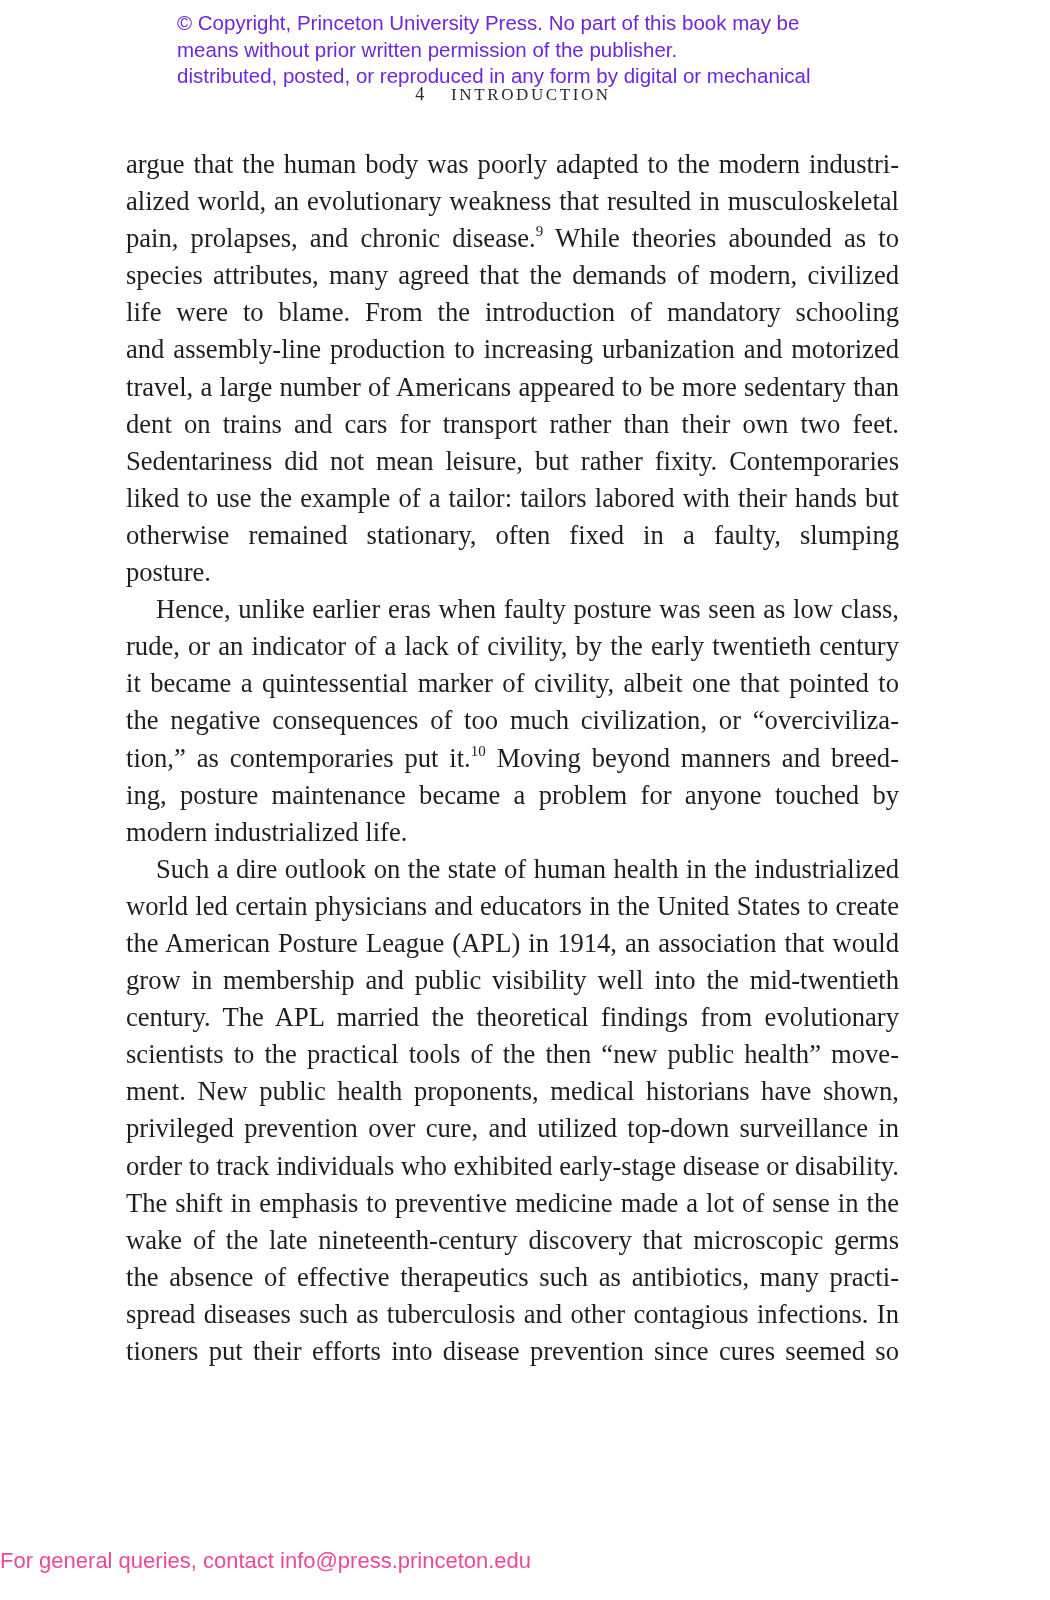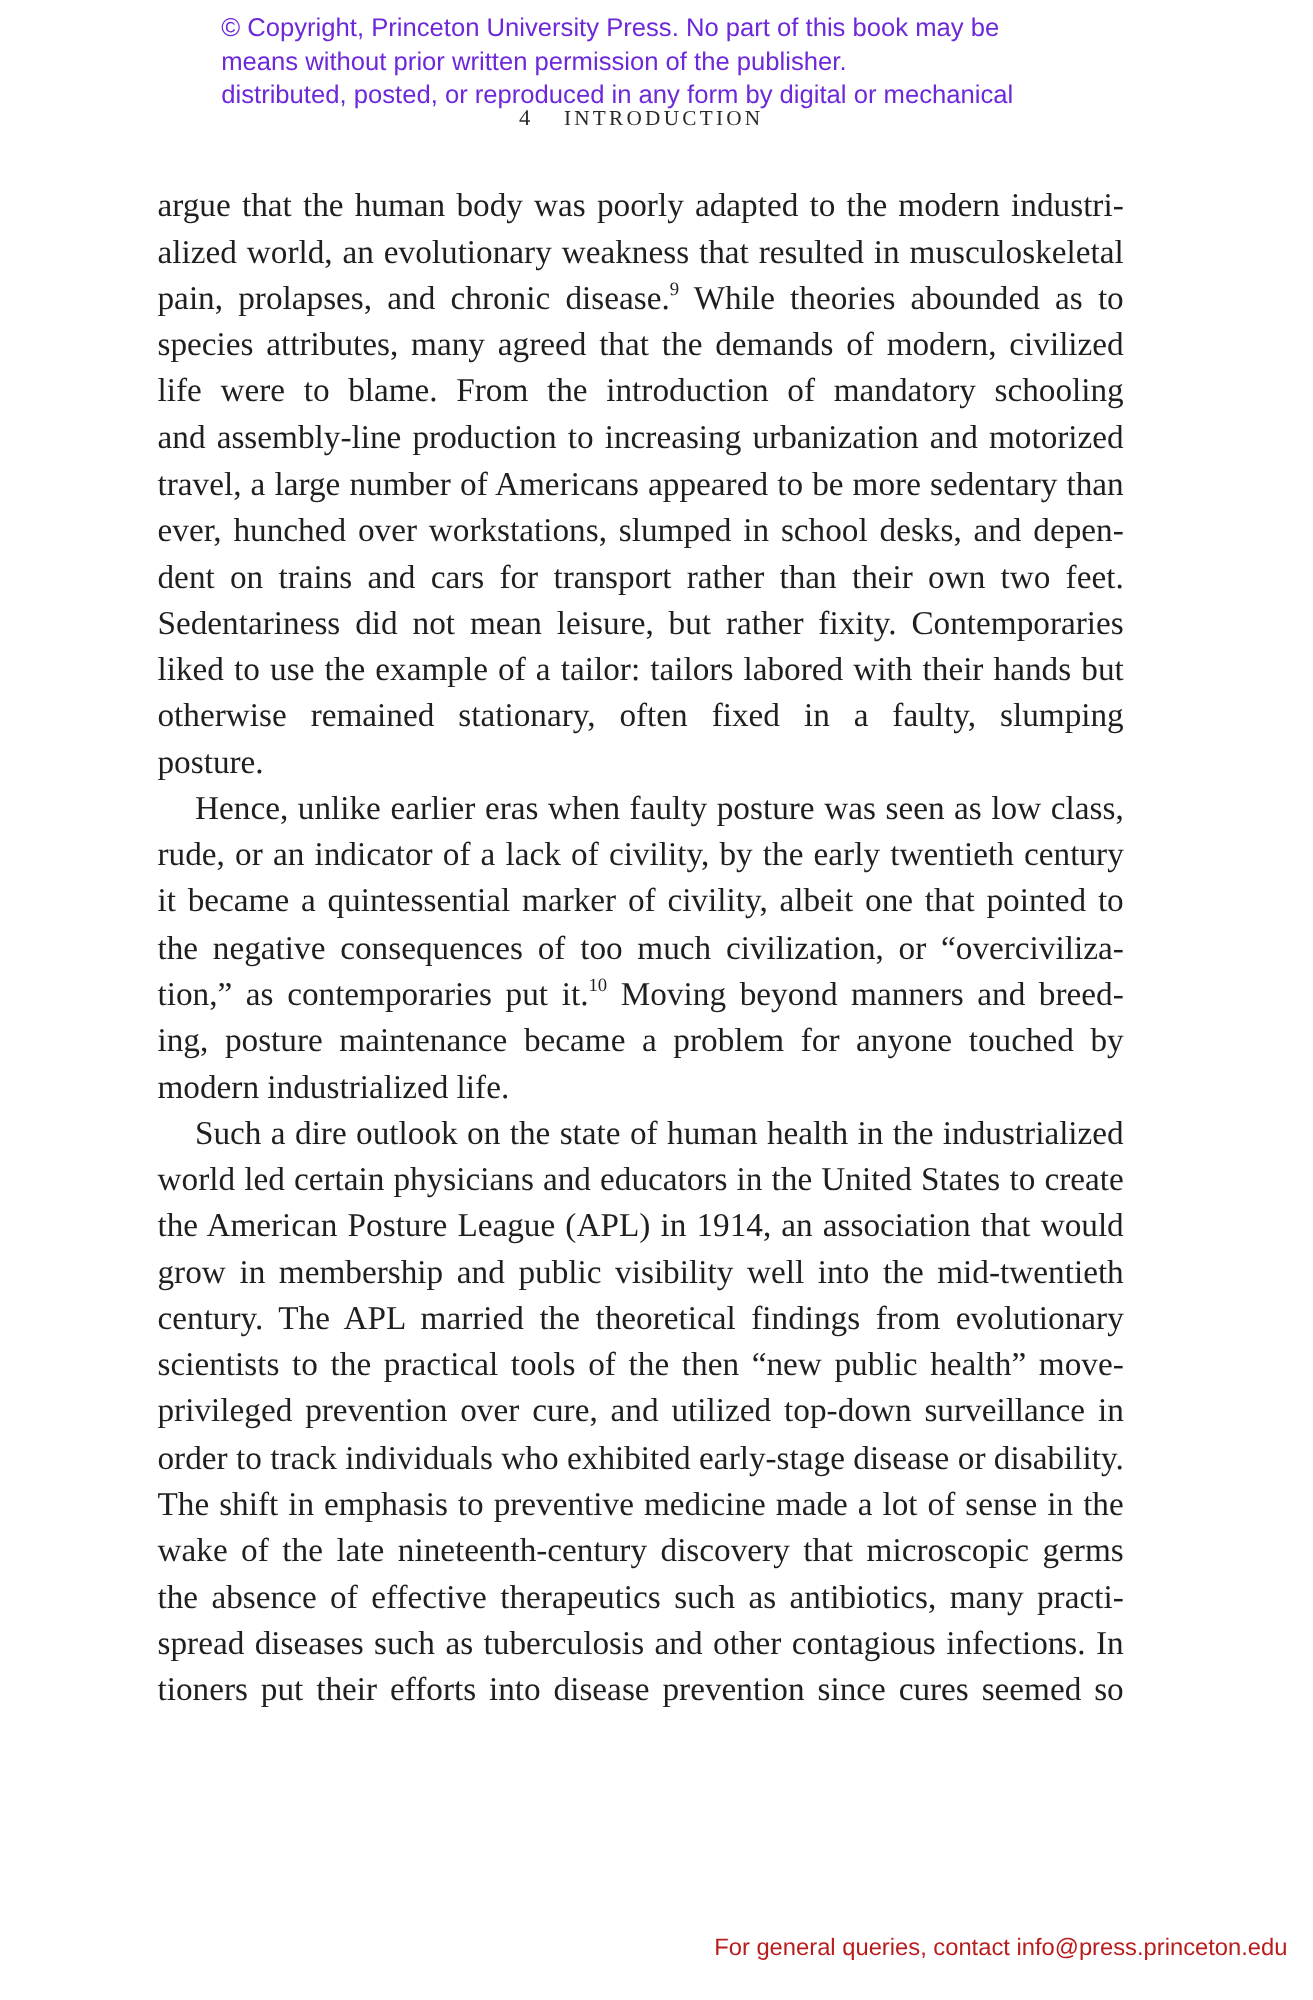--- a/index.html
+++ b/index.html
@@ -68,24 +68,24 @@
     sup {
       font-size: 15px;
       line-height: 0;
       vertical-align: 11px;
     }
     .footer {
       position: absolute;
       left: 0;
       top: 1548px;
       width: 1030px;
-      text-align: right;
+      text-align: left;
       font-family: "Liberation Sans", sans-serif;
-      font-size: 19px;
-      color: #b91c1c;
+      font-size: 22px;
+      color: #ec4899;
     }
   </style>
 </head>
 <body>
 
 <div class="copyright">
   <div>© Copyright, Princeton University Press. No part of this book may be</div>
   <div>means without prior written permission of the publisher.</div>
   <div>distributed, posted, or reproduced in any form by digital or mechanical</div>
 </div>
@@ -97,21 +97,20 @@
 
 <div class="body-text" id="body-text">
     <div>
       <span class="line"><span>argue that the human body was poorly adapted to the modern industri-</span></span>
       <span class="line"><span>alized world, an evolutionary weakness that resulted in musculoskeletal</span></span>
       <span class="line"><span>pain, prolapses, and chronic disease.</span><sup>9</sup><span> While theories abounded as to</span></span>
       <span class="line"><span>species attributes, many agreed that the demands of modern, civilized</span></span>
       <span class="line"><span>life were to blame. From the introduction of mandatory schooling</span></span>
       <span class="line"><span>and assembly-line production to increasing urbanization and motorized</span></span>
       <span class="line"><span>travel, a large number of Americans appeared to be more sedentary than</span></span>
-      <span class="line"><span>ever, hunched over workstations, slumped in school desks, and depen-</span></span>
       <span class="line"><span>dent on trains and cars for transport rather than their own two feet.</span></span>
       <span class="line"><span>Sedentariness did not mean leisure, but rather fixity. Contemporaries</span></span>
       <span class="line"><span>liked to use the example of a tailor: tailors labored with their hands but</span></span>
       <span class="line"><span>otherwise remained stationary, often fixed in a faulty, slumping</span></span>
       <span class="line last"><span>posture.</span></span>
     </div>
     <div>
       <span class="line indent"><span>Hence, unlike earlier eras when faulty posture was seen as low class,</span></span>
       <span class="line"><span>rude, or an indicator of a lack of civility, by the early twentieth century</span></span>
       <span class="line"><span>it became a quintessential marker of civility, albeit one that pointed to</span></span>
@@ -120,20 +119,21 @@
       <span class="line"><span>ing, posture maintenance became a problem for anyone touched by</span></span>
       <span class="line last"><span>modern industrialized life.</span></span>
     </div>
     <div>
       <span class="line indent"><span>Such a dire outlook on the state of human health in the industrialized</span></span>
       <span class="line"><span>world led certain physicians and educators in the United States to create</span></span>
       <span class="line"><span>the American Posture League (APL) in 1914, an association that would</span></span>
       <span class="line"><span>grow in membership and public visibility well into the mid-twentieth</span></span>
       <span class="line"><span>century. The APL married the theoretical findings from evolutionary</span></span>
       <span class="line"><span>scientists to the practical tools of the then “new public health” move-</span></span>
+      <span class="line"><span>ment. New public health proponents, medical historians have shown,</span></span>
       <span class="line"><span>privileged prevention over cure, and utilized top-down surveillance in</span></span>
       <span class="line"><span>order to track individuals who exhibited early-stage disease or disability.</span></span>
       <span class="line"><span>The shift in emphasis to preventive medicine made a lot of sense in the</span></span>
       <span class="line"><span>wake of the late nineteenth-century discovery that microscopic germs</span></span>
       <span class="line"><span>the absence of effective therapeutics such as antibiotics, many practi-</span></span>
       <span class="line"><span>spread diseases such as tuberculosis and other contagious infections. In</span></span>
       <span class="line"><span>tioners put their efforts into disease prevention since cures seemed so</span></span>
     </div>
   </div>
 

